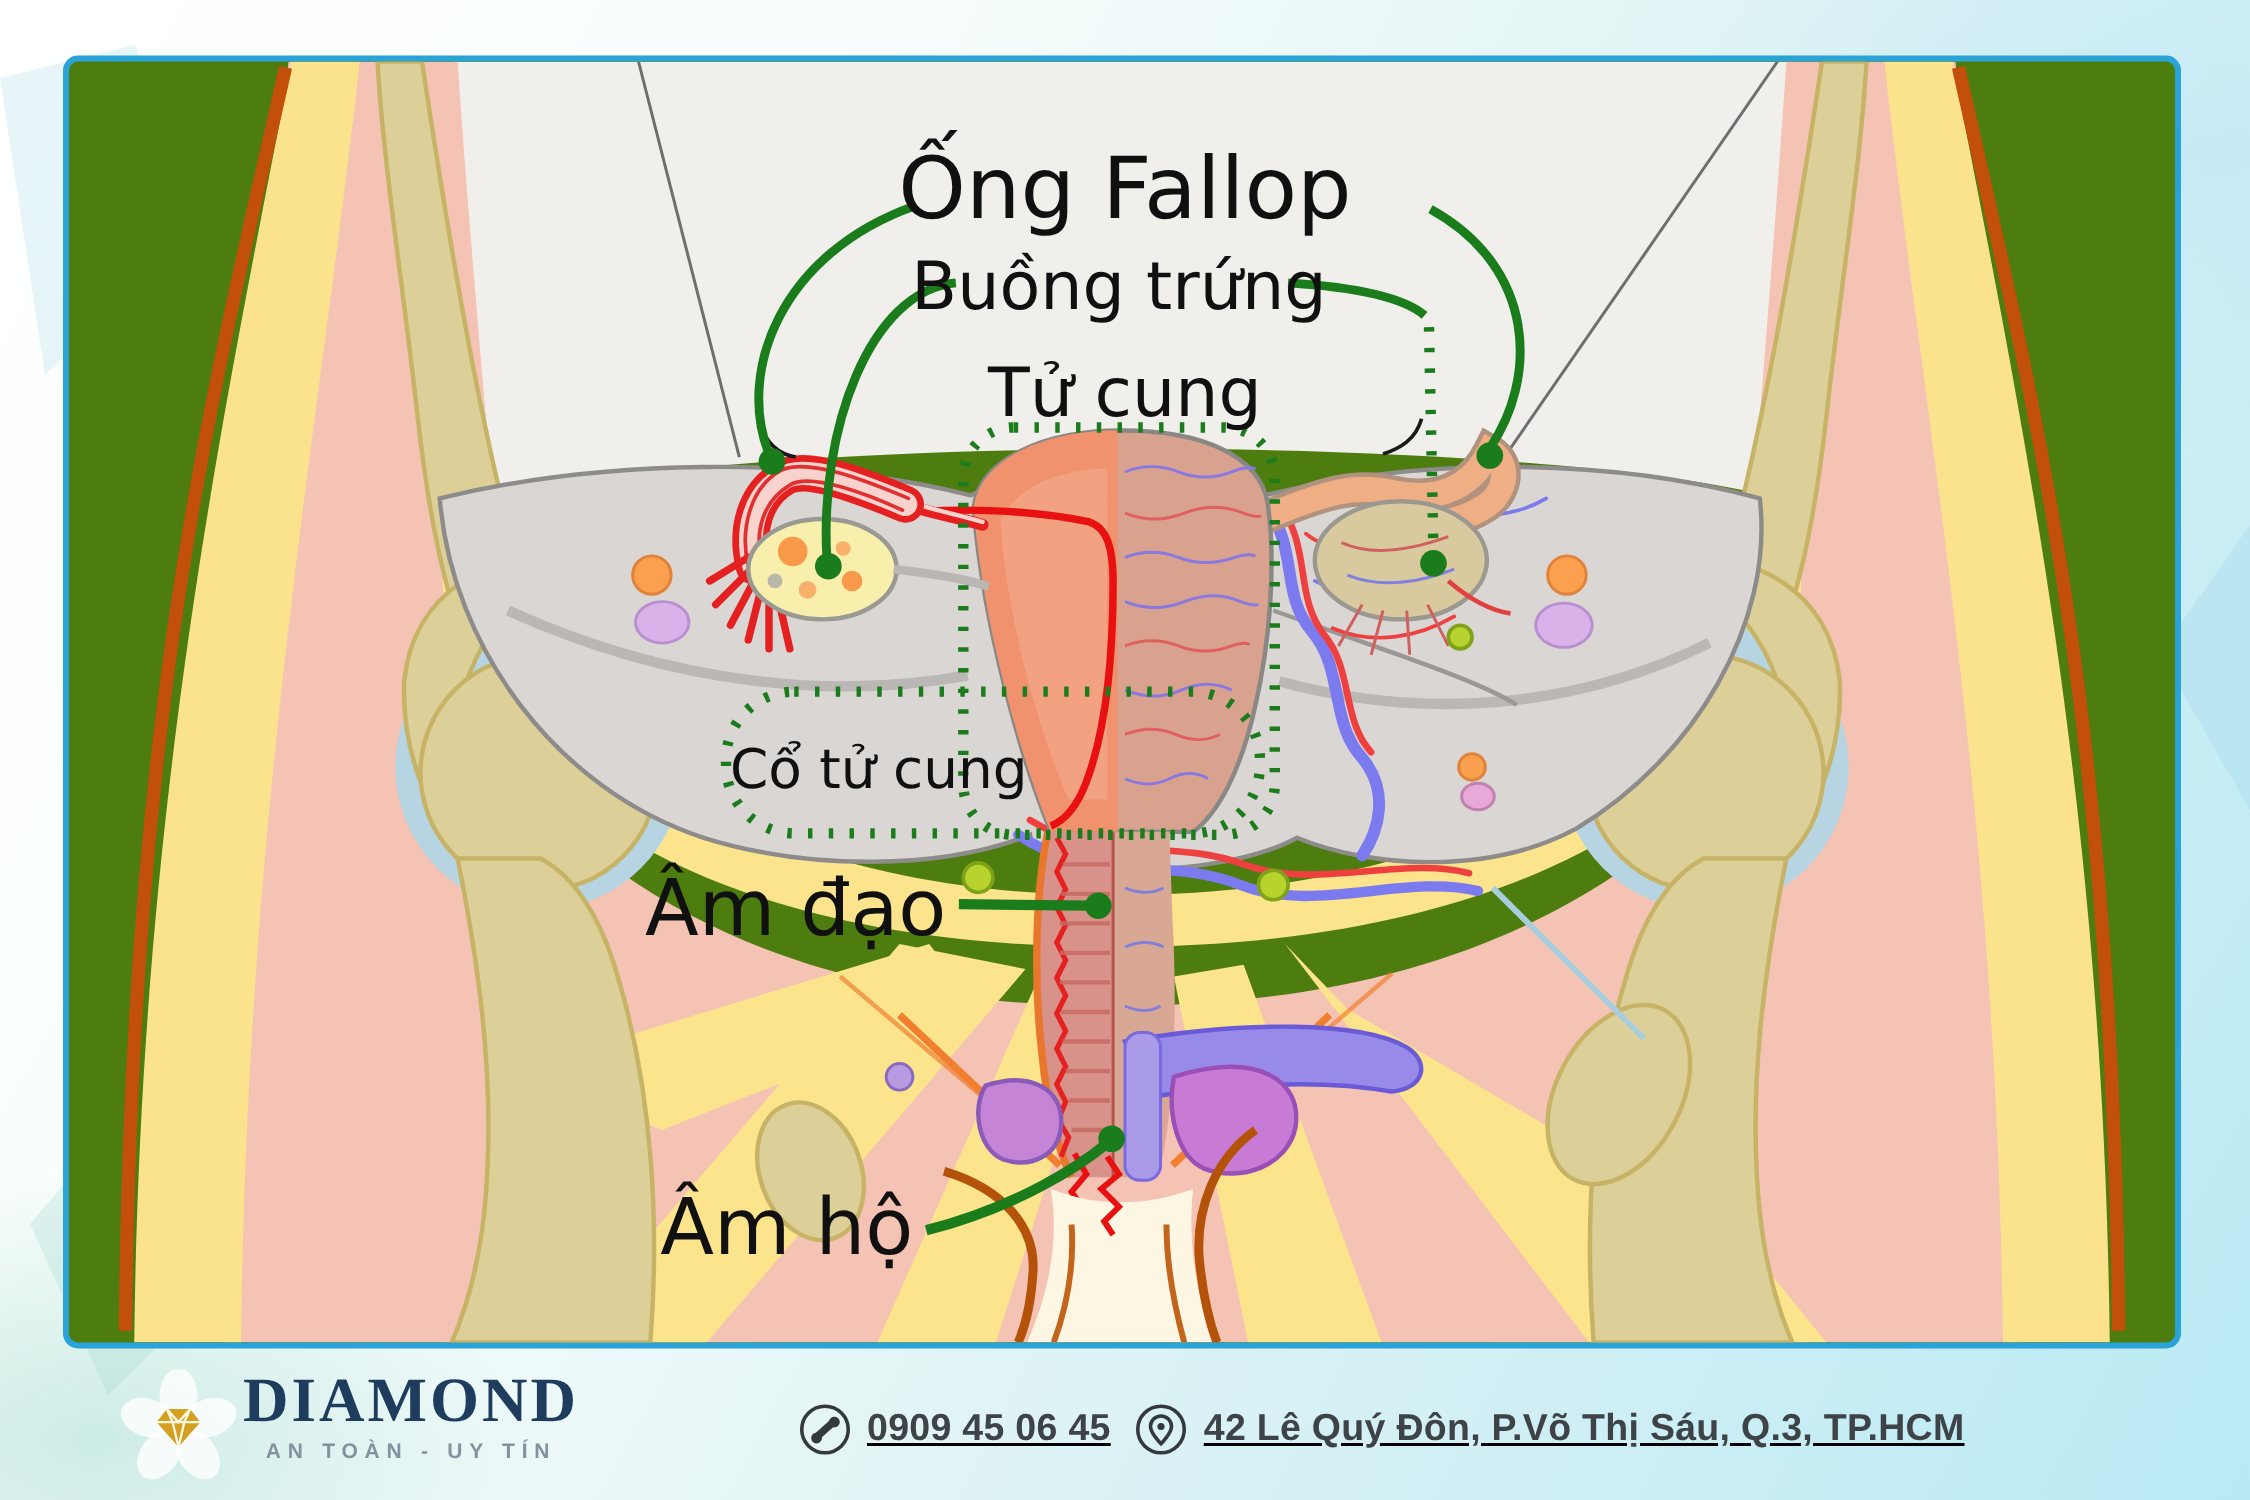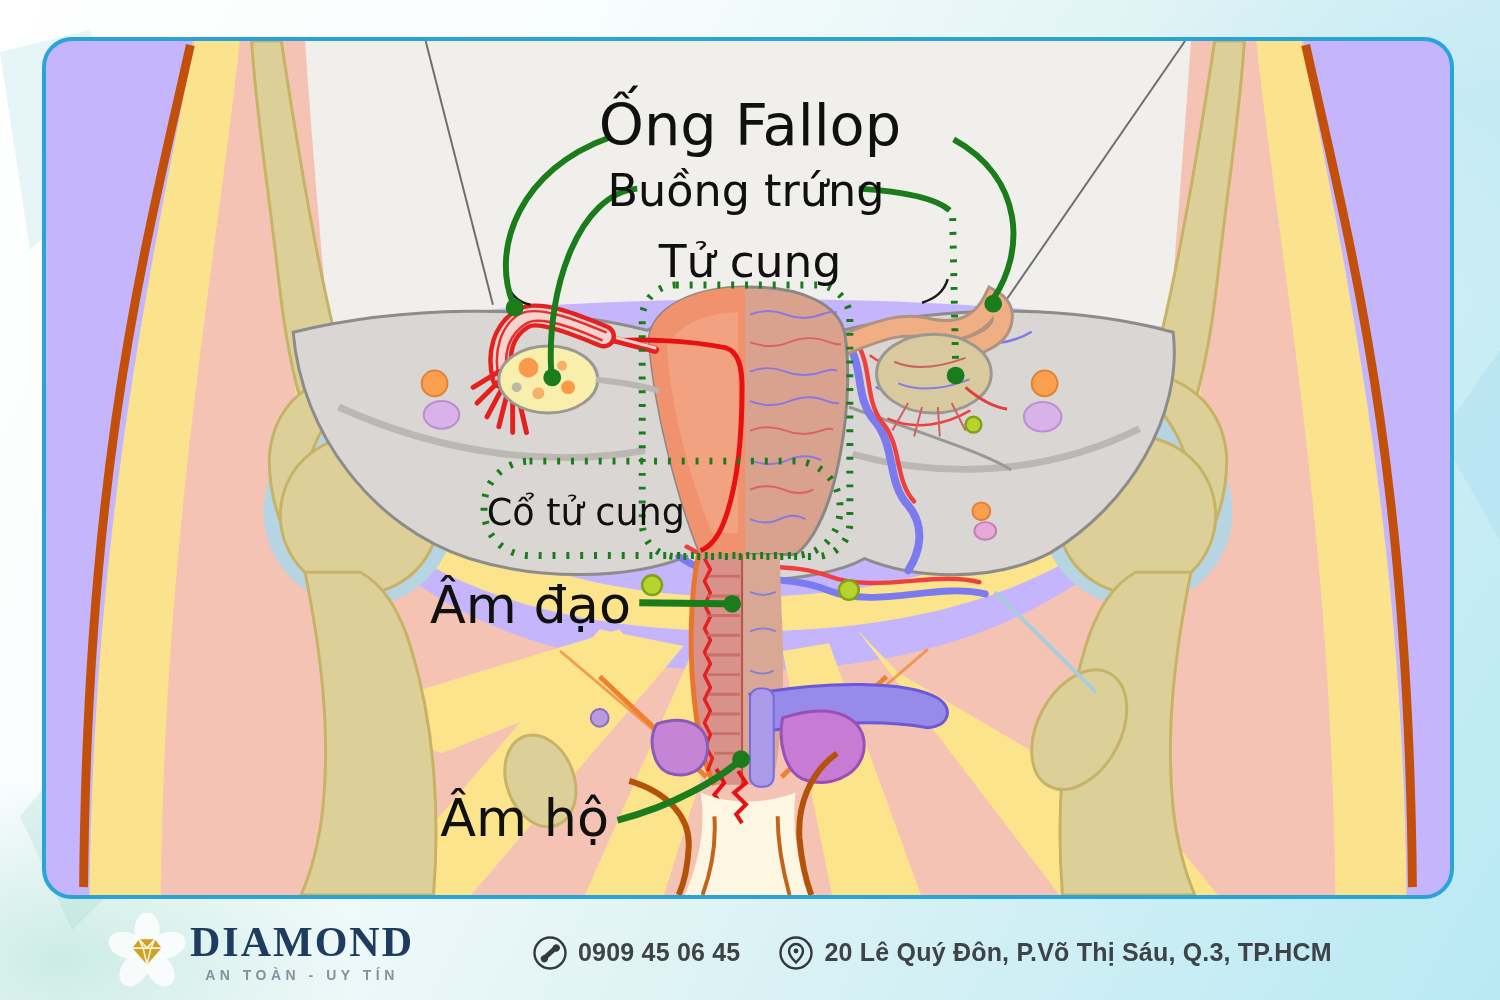--- a/index.html
+++ b/index.html
@@ -7,36 +7,36 @@
     width:1500px;height:1000px;position:relative;overflow:hidden;
     font-family:"Liberation Sans",sans-serif;
     background:
       radial-gradient(420px 260px at 4% 96%, rgba(150,214,199,.45), rgba(150,214,199,0) 70%),
       radial-gradient(500px 300px at 98% 10%, rgba(190,230,245,.55), rgba(190,230,245,0) 70%),
       linear-gradient(118deg,#ffffff 0%,#f8fdfd 30%,#e2f4f5 55%,#b9e9f4 100%);
   }
   .facet{position:absolute;pointer-events:none;}
   .card{
     position:absolute;left:42px;top:37px;width:1404px;height:854px;
-    background:#c4b5fd;border:4px solid #29a3d8;border-radius:30px;overflow:hidden;
+    background:#4d7c0f;border:4px solid #29a3d8;border-radius:10px;overflow:hidden;
   }
   .card svg{display:block;width:100%;height:100%;}
   text.lbl{font-family:"DejaVu Sans","Liberation Sans",sans-serif;fill:#101010;}
   .footer{position:absolute;left:0;top:905px;width:1500px;height:95px;}
-  .brand{position:absolute;left:108px;top:8px;display:flex;align-items:center;}
+  .brand{position:absolute;left:80px;top:8px;display:flex;align-items:flex-start;}
   .brand-flower{width:78px;height:78px;margin-right:4px;}
   .brand-name{
     font-family:"Liberation Serif",serif;font-weight:bold;font-size:42px;
     letter-spacing:2px;color:#1d3c5e;line-height:1;
   }
   .brand-tag{
     font-size:14px;letter-spacing:4.5px;color:#84929d;text-align:center;
     margin-top:4px;font-weight:bold;
   }
-  .contact{position:absolute;left:532px;top:0;height:95px;display:flex;align-items:center;gap:38px;}
+  .contact{position:absolute;left:532px;top:0;height:95px;display:flex;align-items:center;gap:16px;text-decoration:underline;}
   .c-item{display:flex;align-items:center;gap:10px;}
   .c-item svg{width:36px;height:36px;}
   .c-text{font-size:25px;font-weight:bold;color:#3d4347;letter-spacing:.2px;}
 </style>
 </head>
 <body>
 
 <div class="facet" style="left:0;top:30px;width:150px;height:220px;background:rgba(185,225,235,.35);clip-path:polygon(0 10%,60% 0,90% 55%,20% 100%);"></div>
 <div class="facet" style="left:1440px;top:350px;width:60px;height:190px;background:rgba(175,222,240,.5);clip-path:polygon(100% 0,0 45%,100% 100%);"></div>
 <div class="facet" style="left:20px;top:740px;width:130px;height:190px;background:rgba(160,215,205,.28);clip-path:polygon(50% 0,100% 60%,40% 100%,0 40%);"></div>
@@ -264,16 +264,16 @@
         </g>
       </svg>
       <span class="c-text">0909 45 06 45</span>
     </div>
     <div class="c-item">
       <svg viewBox="-18 -18 36 36">
         <circle r="15.5" fill="none" stroke="#34393d" stroke-width="2.4"></circle>
         <path d="M 0,-9 a 7,7 0 0 1 7,7 C 7,2.5 0,9.5 0,9.5 C 0,9.5 -7,2.5 -7,-2 A 7,7 0 0 1 0,-9 Z" fill="none" stroke="#34393d" stroke-width="2.4"></path>
         <circle cy="-2" r="2.4" fill="#34393d"></circle>
       </svg>
-      <span class="c-text">20 Lê Quý Đôn, P.Võ Thị Sáu, Q.3, TP.HCM</span>
+      <span class="c-text">42 Lê Quý Đôn, P.Võ Thị Sáu, Q.3, TP.HCM</span>
     </div>
   </div>
 </div>
 
 </body></html>

